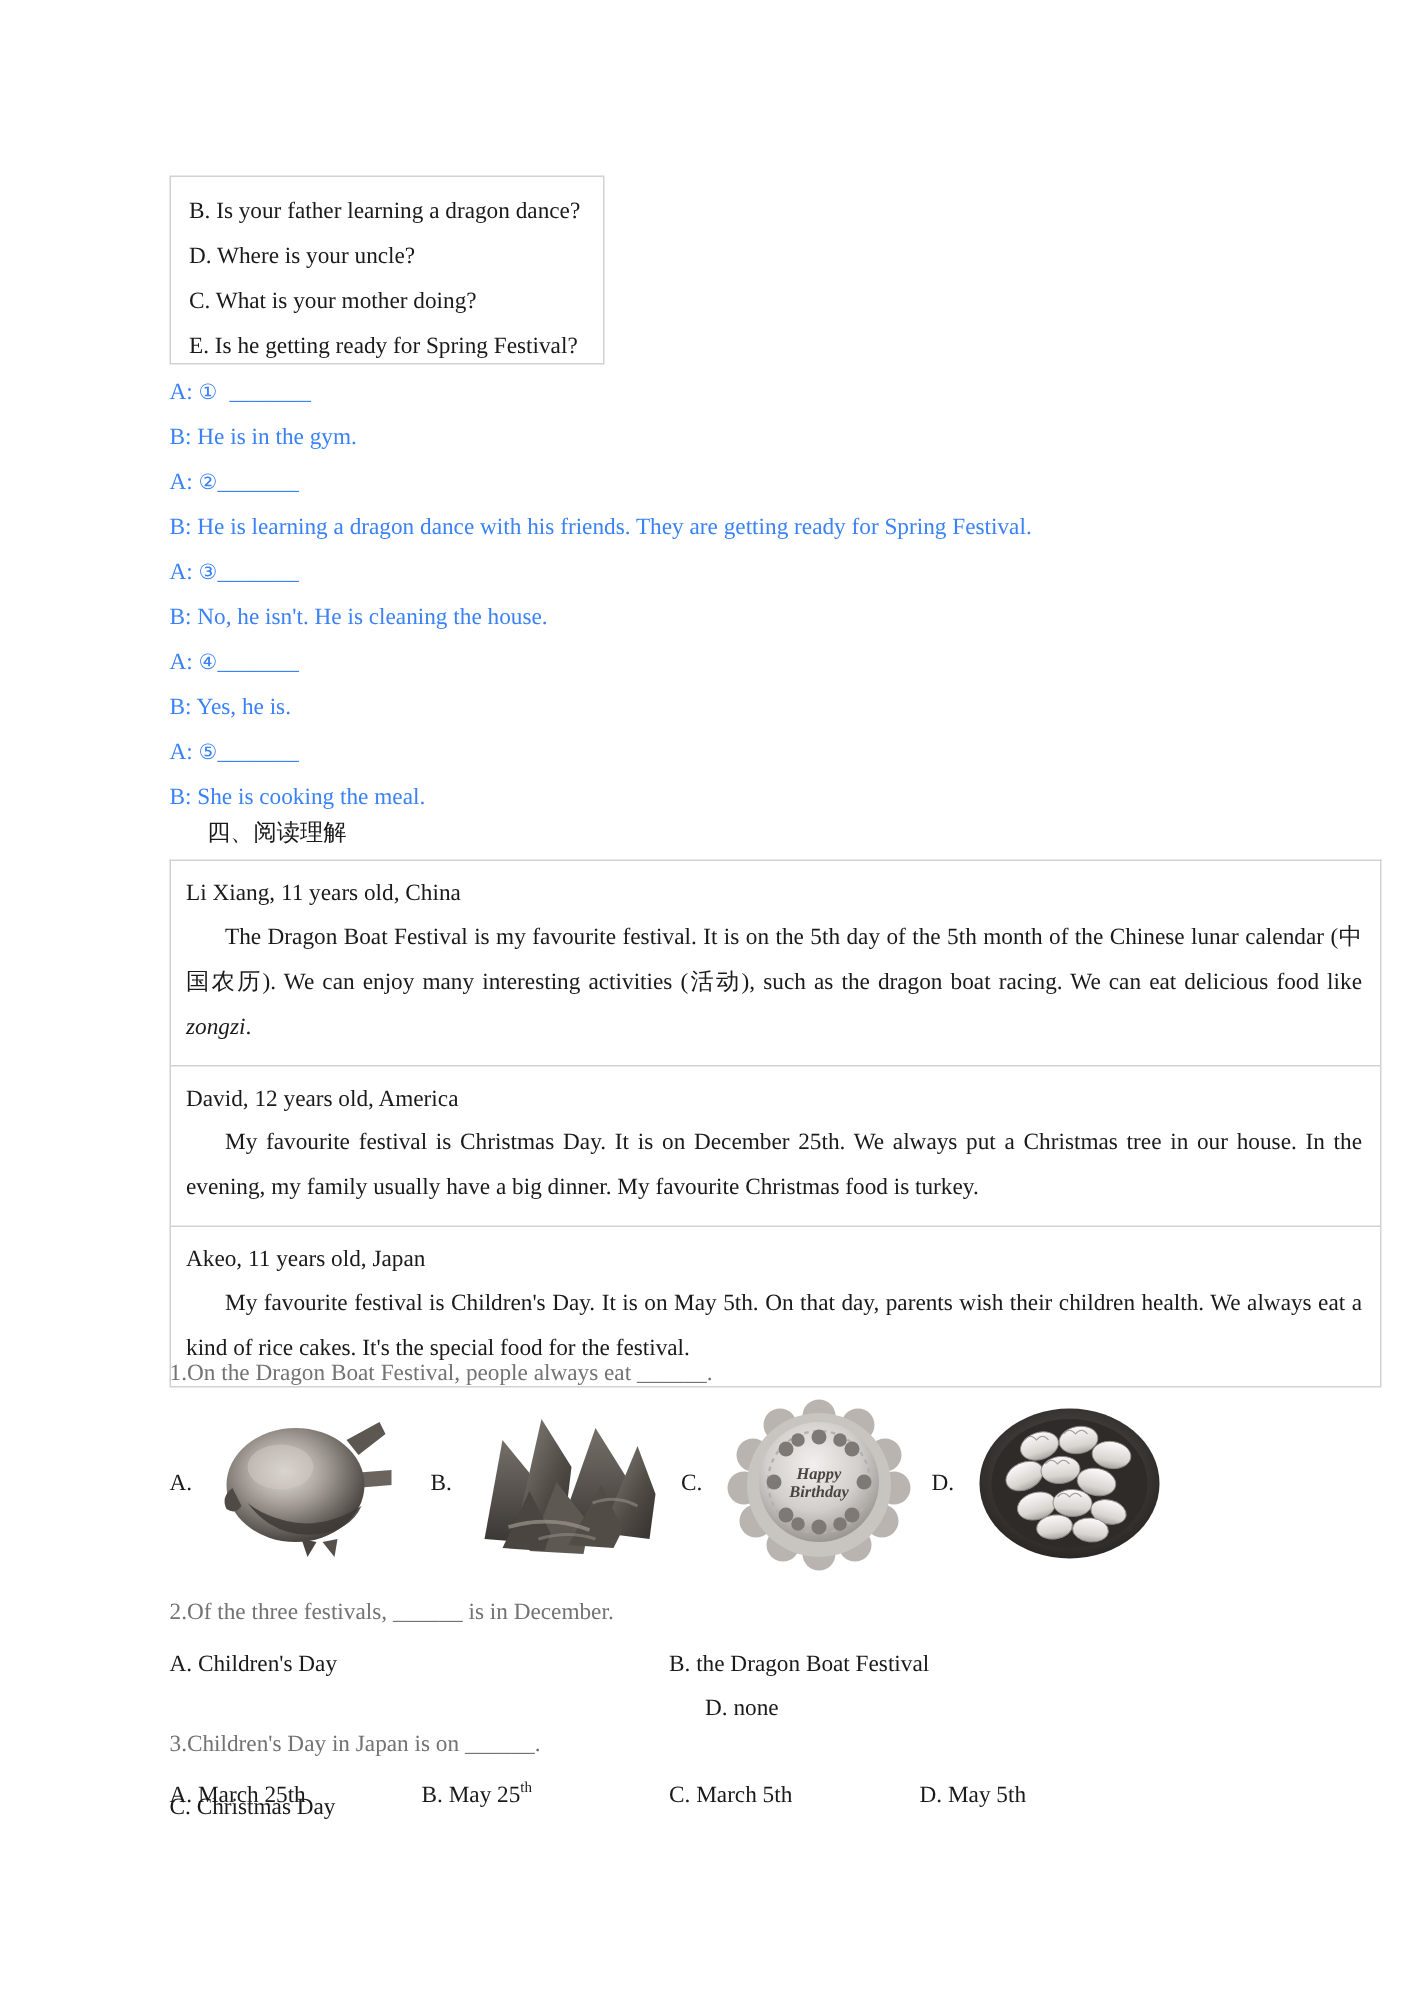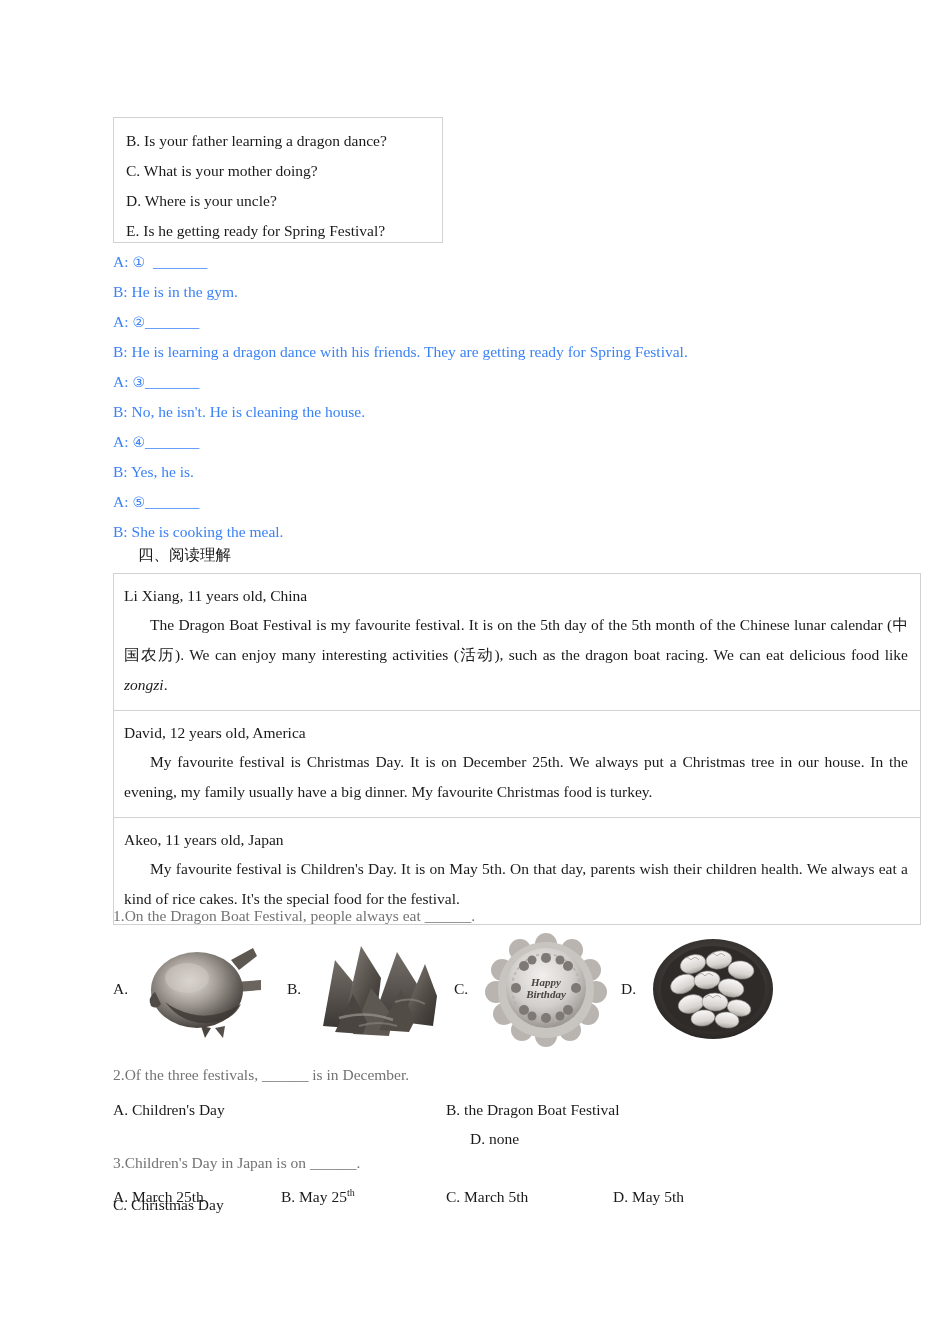--- a/index.html
+++ b/index.html
@@ -21,21 +21,21 @@
     width: 950px;
     height: 1344px;
     overflow: hidden;
   }
 
   
   .option-box {
     position: absolute;
     left: 113px;
     top: 117px;
-    width: 330px;
+    width: 290px;
     height: 126px;
     border: 1px solid #d2d2d2;
     box-sizing: border-box;
     padding: 8px 10px 4px 12px;
   }
   .option-box .opt-line {
     font-size: 15.5px;
     line-height: 30px;
     color: #1a1a1a;
     white-space: nowrap;
@@ -156,22 +156,22 @@
   }
   .pic-art svg { display: block; }
 </style>
 </head>
 <body>
 
 <div class="page">
 
   <div class="option-box">
     <div class="opt-line">B. Is your father learning a dragon dance?</div>
+    <div class="opt-line">D. Where is your uncle?</div>
     <div class="opt-line">C. What is your mother doing?</div>
-    <div class="opt-line">D. Where is your uncle?</div>
     <div class="opt-line">E. Is he getting ready for Spring Festival?</div>
   </div>
 
   <div class="dialogue" id="dialogue-block">
       <div class="dlg-line"><span>A: </span><span class="circnum">①</span><span class="blank gap-blank">_______</span></div>
       <div class="dlg-line"><span>B: </span><span>He is in the gym.</span></div>
       <div class="dlg-line"><span>A: </span><span class="circnum">②</span><span class="blank">_______</span></div>
       <div class="dlg-line"><span>B: </span><span>He is learning a dragon dance with his friends. They are getting ready for Spring Festival.</span></div>
       <div class="dlg-line"><span>A: </span><span class="circnum">③</span><span class="blank">_______</span></div>
       <div class="dlg-line"><span>B: </span><span>No, he isn't. He is cleaning the house.</span></div>

